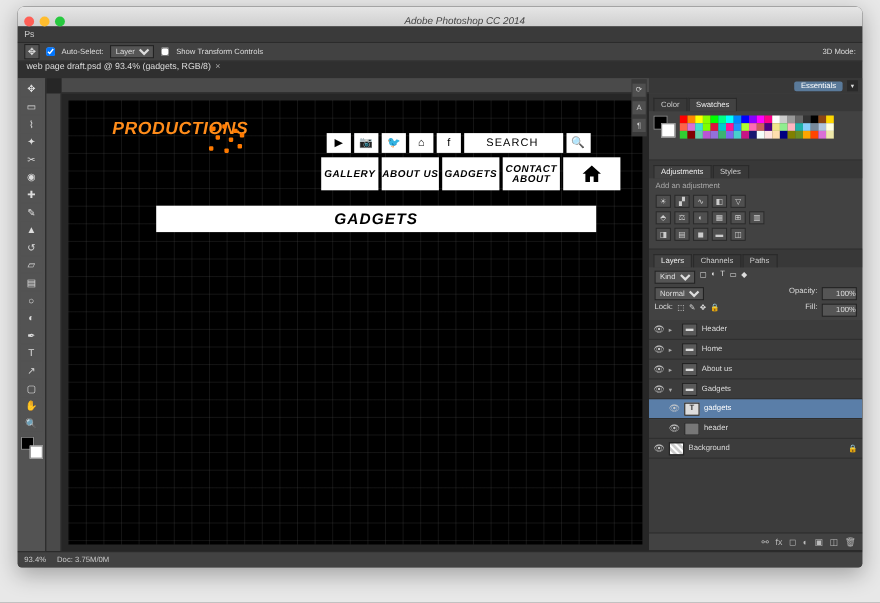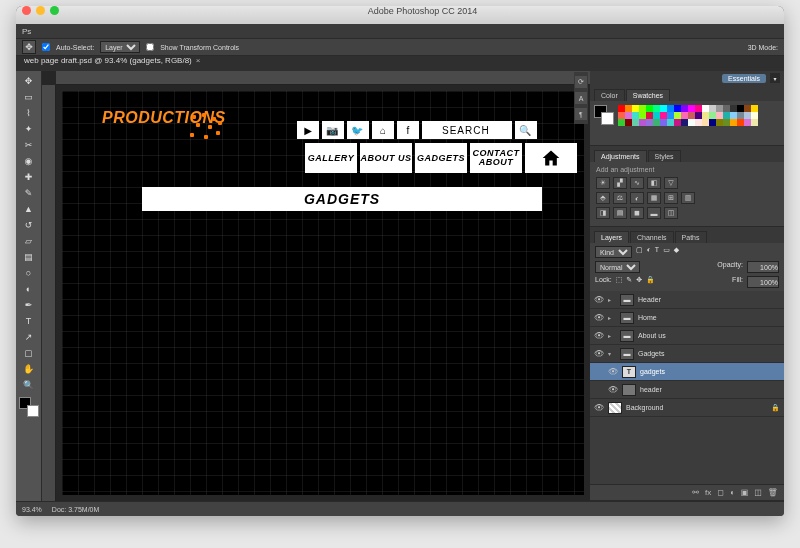--- a/index.html
+++ b/index.html
@@ -1,18 +1,18 @@
 <!DOCTYPE html>
 <html><head>
 <meta charset="utf-8">
 <style>
 * { margin:0; padding:0; box-sizing:border-box; font-family:"Helvetica Neue",Arial,sans-serif; }
 body { width:800px; height:548px; background:#e8e8e8; overflow:hidden; position:relative; }
 .mac-window { position:absolute; left:16px; top:6px; width:768px; height:510px; background:#535353; border-radius:6px 6px 4px 4px; box-shadow:0 6px 20px rgba(0,0,0,.3); overflow:hidden; }
-.titlebar { height:18px; background:linear-gradient(#e6e6e6,#cfcfcf); display:flex; align-items:flex-start; padding:0 6px; font-size:9px; color:#333; }
+.titlebar { height:18px; background:linear-gradient(#e6e6e6,#cfcfcf); display:flex; align-items:flex-end; padding:0 6px; font-size:9px; color:#333;font-style:italic; }
 .traffic { display:flex; gap:5px; margin-right:8px; }
 .dot { width:9px; height:9px; border-radius:50%; }
 .dot.r{background:#ff5f56}.dot.y{background:#ffbd2e}.dot.g{background:#27c93f}
 .titlebar-title{flex:1;text-align:center;font-size:9px;color:#444}
 .menubar { height:14px; background:#3a3a3a; display:flex; align-items:center; padding:0 6px; gap:10px; }
 .menubar span{font-size:8px;color:#ccc;}
 .options-bar { height:18px; background:#424242; border-top:1px solid #2a2a2a; border-bottom:1px solid #2a2a2a; display:flex; align-items:center; padding:0 6px; gap:6px; font-size:7px; color:#ddd; }
 .options-bar .move-icon{width:14px;height:14px;background:#555;border:1px solid #222;display:flex;align-items:center;justify-content:center;font-size:9px}
 .options-bar input[type=checkbox]{width:8px;height:8px}
 .options-bar select{background:#555;color:#ddd;border:1px solid #222;font-size:7px;height:12px}
@@ -29,21 +29,21 @@
 .ruler-v{position:absolute;top:14px;bottom:0;left:0;width:14px;background:#4a4a4a;border-right:1px solid #222;}
 .canvas { position:absolute; left:20px; top:20px; right:6px; bottom:6px; background:#000; background-image:linear-gradient(rgba(80,80,80,.25) 1px,transparent 1px),linear-gradient(90deg,rgba(80,80,80,.25) 1px,transparent 1px); background-size:16px 16px; }
 .logo{position:absolute;left:40px;top:18px;width:120px;}
 .logo .ga{font-family:Impact,sans-serif;font-size:44px;font-weight:900;font-style:italic;letter-spacing:-2px;background:linear-gradient(#ff8c1a,#e05a00);-webkit-background-clip:text;color:transparent;line-height:.8}
 .logo .prod{font-family:Impact,sans-serif;font-size:16px;font-weight:900;font-style:italic;color:#ff8c1a;letter-spacing:.5px}
 .logo .dots{position:absolute;right:-6px;top:4px;width:40px;height:40px}
 .logo .dots i{position:absolute;width:4px;height:4px;background:#ff7a00;border-radius:1px}
 .socrow{position:absolute;left:235px;top:30px;display:flex;gap:3px}
 .socbox{width:22px;height:18px;background:#fff;display:flex;align-items:center;justify-content:center;font-size:10px;color:#000}
 .searchbox{width:90px;height:18px;background:#fff;color:#000;font-family:Impact,sans-serif;font-size:10px;letter-spacing:1px;display:flex;align-items:center;padding-left:20px}
-.navrow{position:absolute;left:243px;top:52px;display:flex;gap:3px}
+.navrow{position:absolute;left:230px;top:52px;display:flex;gap:3px}
 .navbtn{width:52px;height:30px;background:#fff;color:#000;font-family:Impact,sans-serif;font-size:9px;font-weight:900;font-style:italic;letter-spacing:.5px;display:flex;align-items:center;justify-content:center;text-align:center;line-height:1}
 .navbtn.home{width:52px}
 .navbtn svg{width:22px;height:20px}
 .titlebanner{position:absolute;left:80px;top:96px;width:400px;height:24px;background:#fff;color:#000;font-family:Impact,sans-serif;font-size:14px;font-weight:900;font-style:italic;letter-spacing:1px;display:flex;align-items:center;justify-content:center}
 .right-col { width:194px; background:#424242; display:flex; flex-direction:column; font-size:8px; color:#ddd; }
 .workspace-bar{height:14px;background:#383838;display:flex;align-items:center;justify-content:flex-end;padding:0 4px;gap:4px}
 .workspace-bar .ess{background:#5a7a9a;color:#fff;padding:1px 6px;font-size:7px;border-radius:2px}
 .workspace-bar .dd{width:10px;height:10px;background:#2a2a2a;display:flex;align-items:center;justify-content:center;font-size:6px}
 .panel{border-bottom:1px solid #2a2a2a}
 .panel-tabs{height:16px;background:#383838;display:flex;align-items:flex-end;padding-left:4px;gap:1px}

